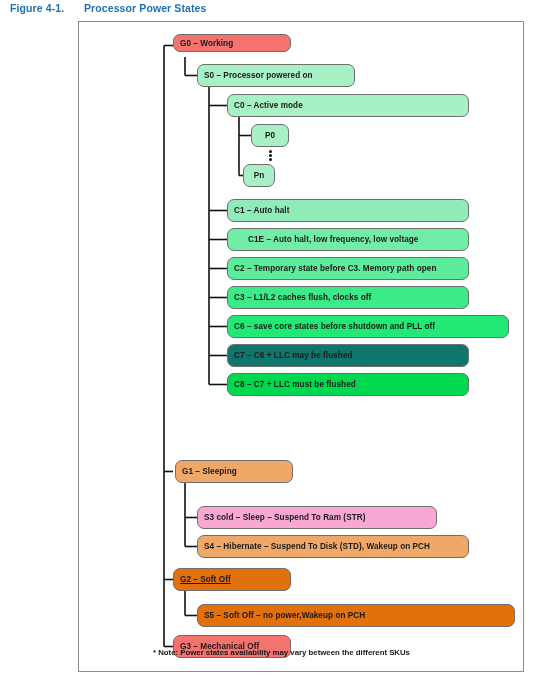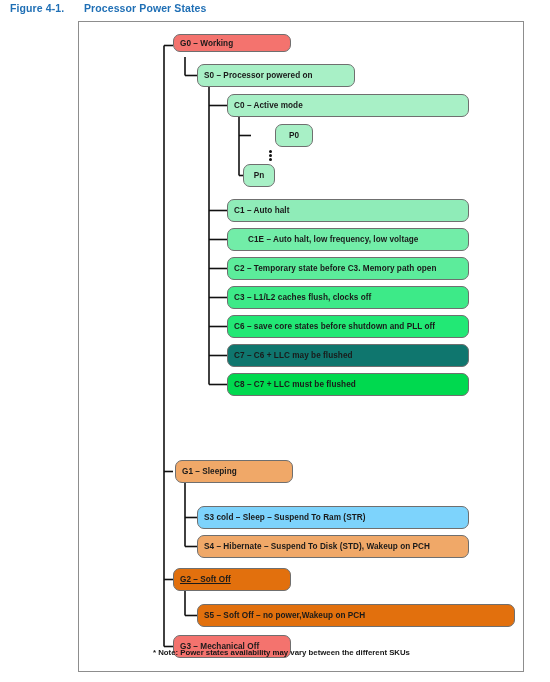--- a/index.html
+++ b/index.html
@@ -140,31 +140,31 @@
         <path d="M 106 461 L 106 524.5" fill="none" stroke="#111111" stroke-width="1.6"></path>
         <path d="M 106 495.5 L 118 495.5" fill="none" stroke="#111111" stroke-width="1.6"></path>
         <path d="M 106 524.5 L 118 524.5" fill="none" stroke="#111111" stroke-width="1.6"></path>
         <path d="M 106 569 L 106 593.5" fill="none" stroke="#111111" stroke-width="1.6"></path>
         <path d="M 106 593.5 L 118 593.5" fill="none" stroke="#111111" stroke-width="1.6"></path>
       </svg>
 
     <div class="node" style="left: 94px; top: 12px; width: 118px; height: 18px; background: rgb(244, 115, 110);">G0 – Working</div>
       <div class="node" style="left: 118px; top: 42px; width: 158px; height: 23px; background: rgb(168, 240, 198);">S0 – Processor powered on</div>
       <div class="node" style="left: 148px; top: 72px; width: 242px; height: 23px; background: rgb(168, 240, 198);">C0 – Active mode</div>
-      <div class="node centered" style="left: 172px; top: 102px; width: 38px; height: 23px; background: rgb(168, 240, 198); margin-left: 24px;">P0</div>
+      <div class="node centered" style="left: 172px; top: 102px; width: 38px; height: 23px; background: rgb(168, 240, 198);">P0</div>
       <div class="node centered" style="left: 164px; top: 142px; width: 32px; height: 23px; background: rgb(168, 240, 198);">Pn</div>
       <div class="node" style="left: 148px; top: 177px; width: 242px; height: 23px; background: rgb(143, 236, 184);">C1 – Auto halt</div>
       <div class="node" style="left: 148px; top: 206px; width: 242px; height: 23px; background: rgb(114, 237, 168); padding-left: 20px;">C1E – Auto halt, low frequency, low voltage</div>
       <div class="node" style="left: 148px; top: 235px; width: 242px; height: 23px; background: rgb(92, 236, 155);">C2 – Temporary state before C3. Memory path open</div>
       <div class="node" style="left: 148px; top: 264px; width: 242px; height: 23px; background: rgb(61, 234, 136);">C3 – L1/L2 caches flush, clocks off</div>
-      <div class="node" style="left: 148px; top: 293px; width: 242px; height: 23px; background: rgb(34, 232, 117);">C6 – save core states before shutdown and PLL off</div>
+      <div class="node" style="left: 148px; top: 293px; width: 282px; height: 23px; background: rgb(34, 232, 117);">C6 – save core states before shutdown and PLL off</div>
       <div class="node" style="left: 148px; top: 322px; width: 242px; height: 23px; background: #0f766e;">C7 – C6 + LLC may be flushed</div>
       <div class="node" style="left: 148px; top: 351px; width: 242px; height: 23px; background: rgb(0, 217, 79);">C8 – C7 + LLC must be flushed</div>
       <div class="node" style="left: 96px; top: 438px; width: 118px; height: 23px; background: rgb(240, 168, 104);">G1 – Sleeping</div>
-      <div class="node" style="left: 118px; top: 484px; width: 272px; height: 23px; background: #7dd3fc;">S3 cold – Sleep – Suspend To Ram (STR)</div>
+      <div class="node" style="left: 118px; top: 484px; width: 240px; height: 23px; background: #f9a8d4;">S3 cold – Sleep – Suspend To Ram (STR)</div>
       <div class="node" style="left: 118px; top: 513px; width: 272px; height: 23px; background: rgb(240, 168, 104);">S4 – Hibernate – Suspend To Disk (STD), Wakeup on PCH</div>
       <div class="node" style="left: 94px; top: 546px; width: 118px; height: 23px; background: rgb(226, 112, 13); text-decoration: underline;">G2 – Soft Off</div>
       <div class="node" style="left: 118px; top: 582px; width: 318px; height: 23px; background: rgb(226, 112, 13);">S5 – Soft Off – no power,Wakeup on PCH</div>
       <div class="node" style="left: 94px; top: 613px; width: 118px; height: 23px; background: rgb(244, 115, 110);">G3 – Mechanical Off</div>
       <div id="p-ellipsis" style="left: 189px; top: 128px; width: 4px; height: 11px;">
       <span></span>
         <span></span>
         <span></span>
     </div>
 

